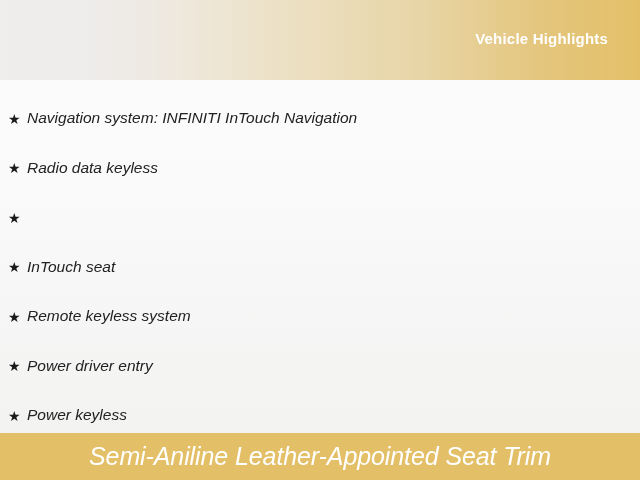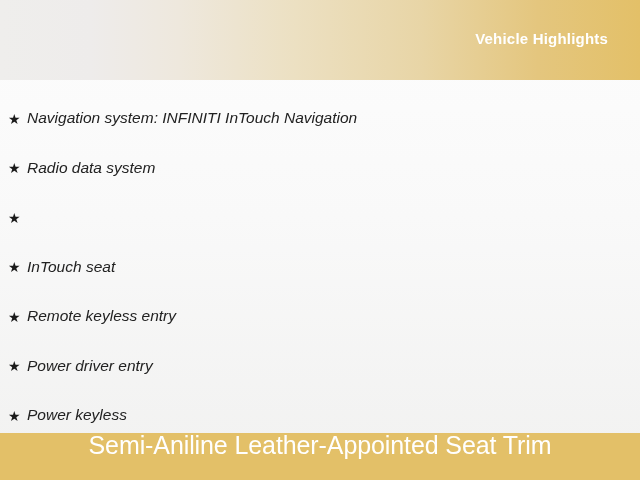--- a/index.html
+++ b/index.html
@@ -85,22 +85,23 @@
     white-space: nowrap;
     font-style: italic;
   }
 
   
   .footer {
     flex: 0 0 47px;
     height: 47px;
     background: #e3c068;
     display: flex;
-    align-items: flex-start;
+    align-items: center;
     justify-content: center;
+    font-style: italic;
   }
   .footer-text {
     color: #ffffff;
     font-size: 25px;
     font-weight: normal;
     letter-spacing: -0.1px;
     white-space: nowrap;
     line-height: 1;
   }
 </style>
@@ -116,35 +117,35 @@
   <div class="body">
     <ul class="highlight-list">
 
       <li class="highlight-item">
         <span class="bullet-star">★</span>
         <span class="item-text">Navigation system: INFINITI InTouch Navigation</span>
       </li>
 
       <li class="highlight-item">
         <span class="bullet-star">★</span>
-        <span class="item-text">Radio data system</span>
+        <span class="item-text">Radio data keyless</span>
       </li>
 
       <li class="highlight-item">
         <span class="bullet-star">★</span>
       </li>
 
       <li class="highlight-item">
         <span class="bullet-star">★</span>
         <span class="item-text">InTouch seat</span>
       </li>
 
       <li class="highlight-item">
         <span class="bullet-star">★</span>
-        <span class="item-text">Remote keyless entry</span>
+        <span class="item-text">Remote keyless system</span>
       </li>
 
       <li class="highlight-item">
         <span class="bullet-star">★</span>
         <span class="item-text">Power driver entry</span>
       </li>
 
       <li class="highlight-item">
         <span class="bullet-star">★</span>
         <span class="item-text">Power keyless</span>

